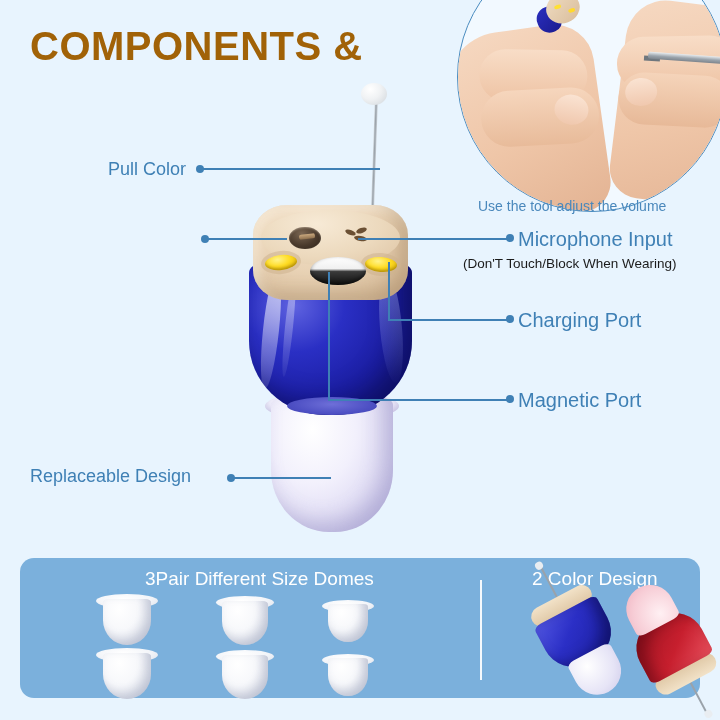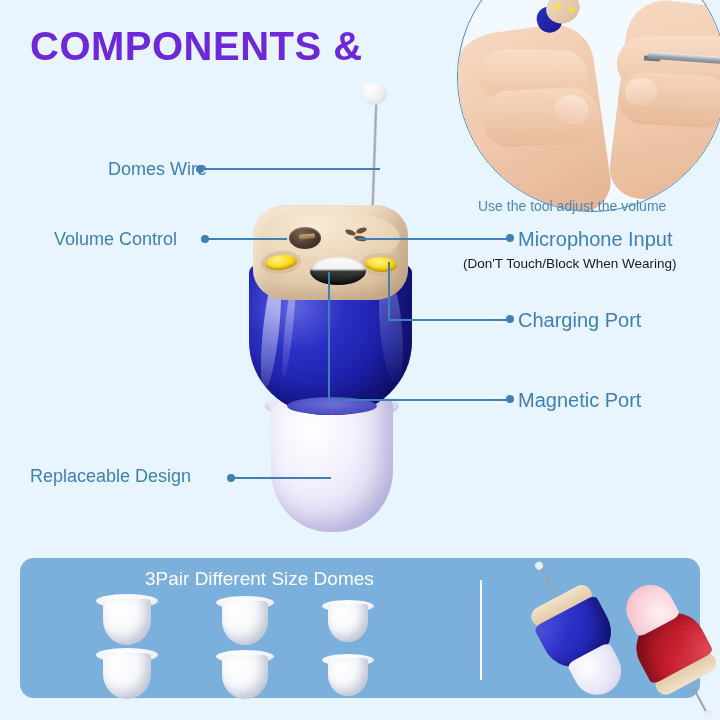--- a/index.html
+++ b/index.html
@@ -8,21 +8,21 @@
     background:#e8f4fe;
     font-family:"Liberation Sans", sans-serif;
     position:relative;
     -webkit-font-smoothing:antialiased;
   }
   .stage{position:absolute;left:0;top:0;width:720px;height:720px;}
 
   
   .title{
     position:absolute;left:30px;top:22px;width:420px;
-    color:#6d28d9;
+    color:#a16207;
     font-size:40px;line-height:48px;
     font-weight:bold;letter-spacing:.5px;
   }
   .title .l2{display:block;}
 
   
   .lbl{
     position:absolute;color:#3f80b5;white-space:nowrap;
   }
   .lbl-left{font-size:18px;}
@@ -266,25 +266,24 @@
         <div class="mic-s mic-s3"></div>
       </div>
       <div class="contact contactL"></div>
       <div class="contact contactR"></div>
       <div class="magnet"></div>
     </div>
   </div>
 
   <div class="lead lead-h" style="left:200px;top:168px;width:180px;"></div>
   <div class="dot" style="left:196px;top:165px;"></div>
-  <div class="lbl lbl-left" style="left:108px;top:159px;">Domes Wire</div>
+  <div class="lbl lbl-left" style="left:108px;top:159px;">Pull Color</div>
 
   <div class="lead lead-h" style="left:205px;top:238px;width:82px;"></div>
   <div class="dot" style="left:201px;top:235px;"></div>
-  <div class="lbl lbl-left" style="left:54px;top:229px;">Volume Control</div>
 
   <div class="lead lead-h" style="left:231px;top:477px;width:100px;"></div>
   <div class="dot" style="left:227px;top:474px;"></div>
   <div class="lbl lbl-left" style="left:30px;top:466px;">Replaceable Design</div>
 
   <div class="lead lead-h" style="left:358px;top:238px;width:152px;"></div>
   <div class="dot" style="left:506px;top:234px;"></div>
   <div class="lbl lbl-note" style="left:463px;top:256px;">(Don'T Touch/Block When Wearing)</div>
   <div class="lbl lbl-right" style="left:518px;top:228px;">Microphone Input</div>
 
@@ -293,20 +292,21 @@
   <div class="dot" style="left:506px;top:315px;"></div>
   <div class="lbl lbl-right" style="left:518px;top:309px;">Charging Port</div>
 
   <div class="lead lead-v" style="left:328px;top:272px;height:128px;"></div>
   <div class="lead lead-h" style="left:328px;top:399px;width:182px;"></div>
   <div class="dot" style="left:506px;top:395px;"></div>
   <div class="lbl lbl-right" style="left:518px;top:389px;">Magnetic Port</div>
 
   <div class="panel">
     <div class="panel-title pt-left">3Pair Different Size Domes</div>
+    <div class="panel-title pt-right">2 Color Design</div>
     <div class="divider"></div>
   </div>
 
   <div class="dome-top" style="left:96px;top:594px;width:62px;height:14px;"></div>
   <div class="dome" style="left:103px;top:599px;width:48px;height:46px;"></div>
 
   <div class="dome-top" style="left:216px;top:596px;width:58px;height:13px;"></div>
   <div class="dome" style="left:222px;top:601px;width:46px;height:44px;"></div>
 
   <div class="dome-top" style="left:322px;top:600px;width:52px;height:12px;"></div>

